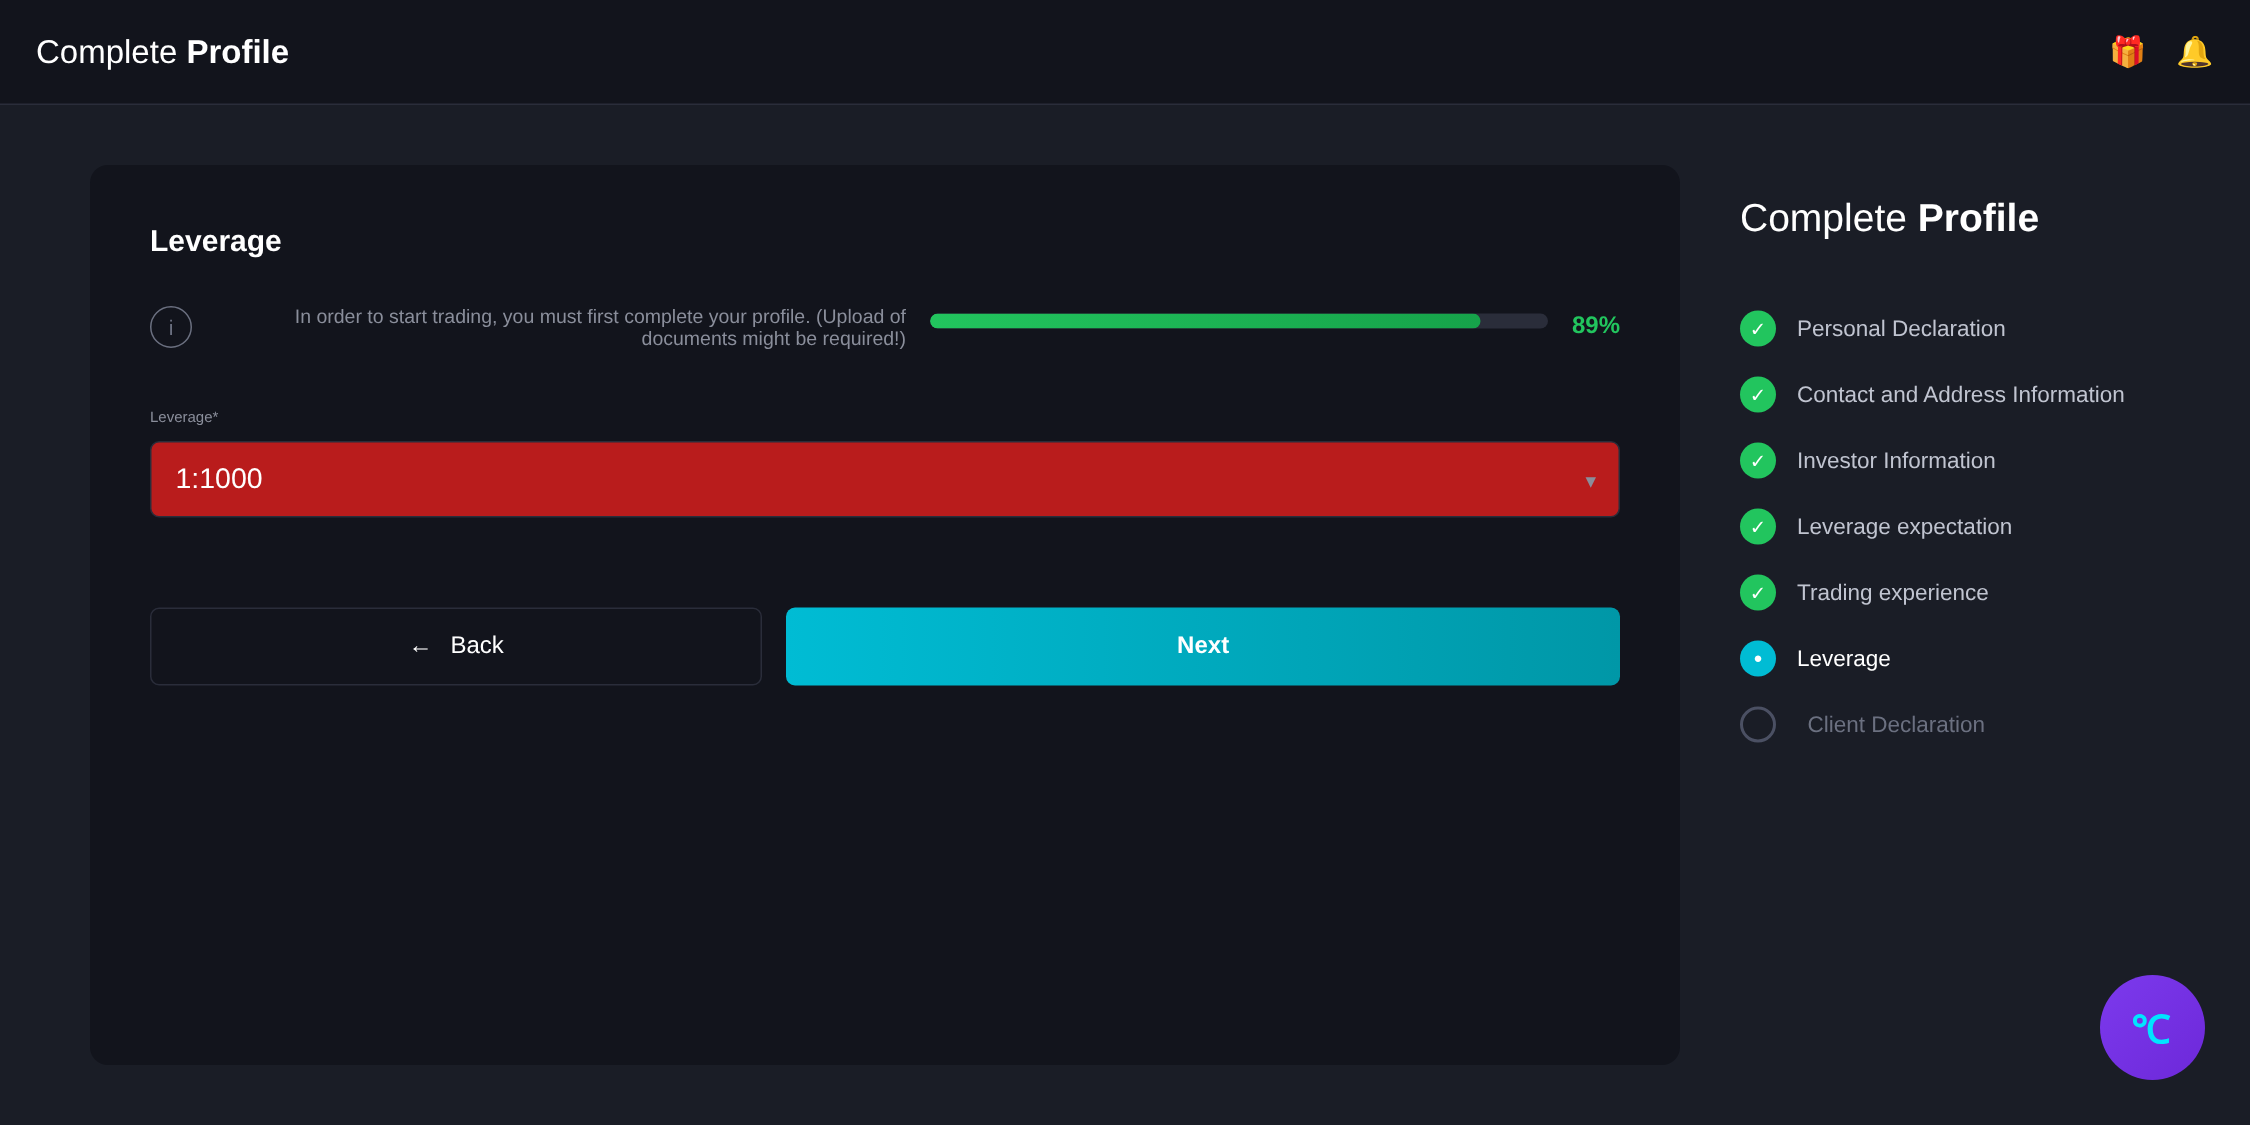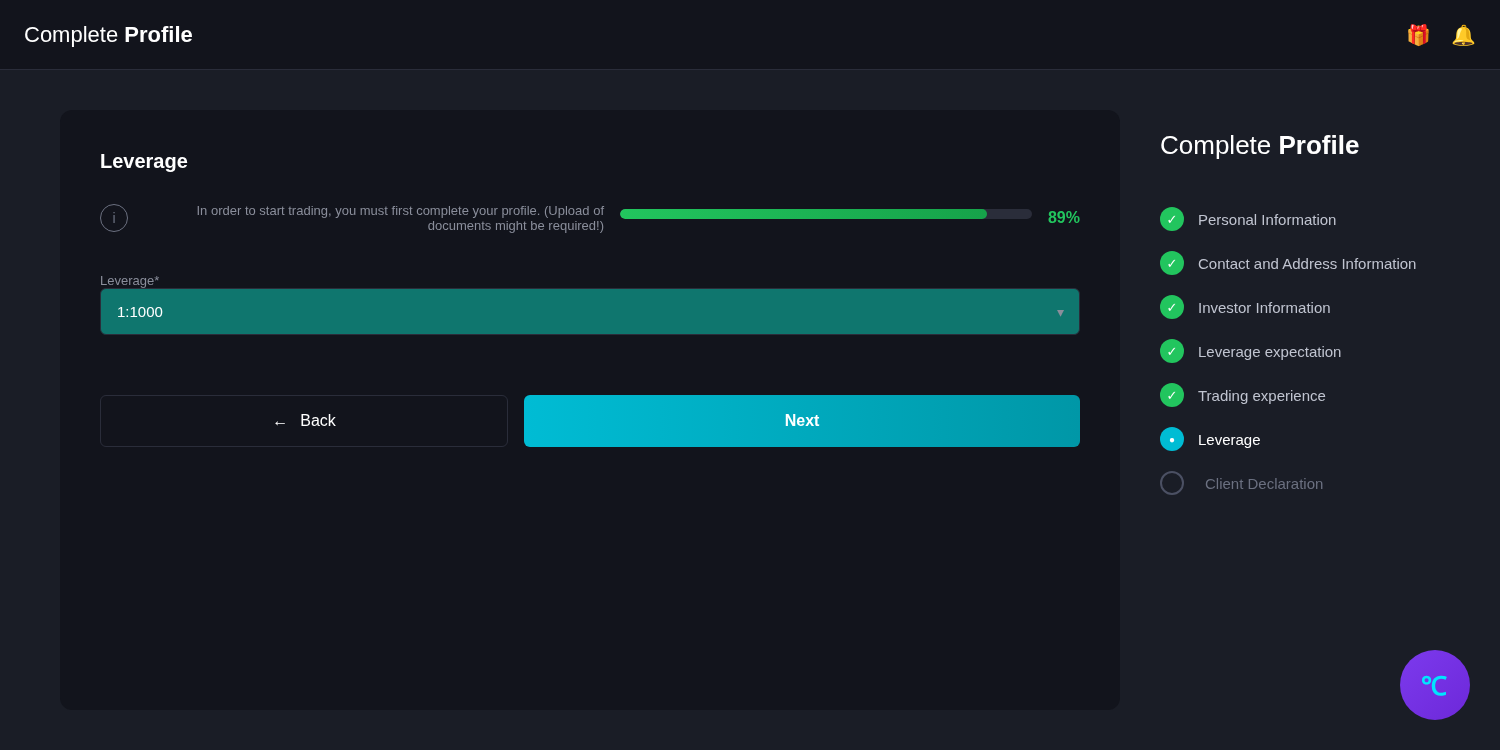--- a/index.html
+++ b/index.html
@@ -124,37 +124,37 @@
 
     .progress-percent {
       font-size: 16px;
       font-weight: 600;
       color: #22c55e;
       white-space: nowrap;
     }
 
     
     .field-label {
-      font-size: 13px;
+      font-size: 10px;
       color: #8a8e9b;
-      margin-bottom: 0;
+      margin-bottom: 10px;
     }
 
     .select-wrapper {
       position: relative;
     }
 
     .select-field {
       width: 100%;
-      background-color: #0f766e;
+      background-color: #b91c1c;
       border: 1px solid #2a2d3a;
       border-radius: 6px;
       padding: 14px 16px;
       color: #ffffff;
-      font-size: 15px;
+      font-size: 19px;
       appearance: none;
       cursor: pointer;
       outline: none;
     }
 
     .select-field option {
       background-color: #1a1d26;
       color: #ffffff;
     }
 
@@ -349,21 +349,21 @@
 
   <div class="sidebar">
     <div class="sidebar-title">
       <span>Complete </span><strong>Profile</strong>
     </div>
 
     <div class="sidebar-items">
 
       <div class="sidebar-item">
         <div class="status-icon complete">✓</div>
-        <span>Personal Information</span>
+        <span>Personal Declaration</span>
       </div>
 
       <div class="sidebar-item">
         <div class="status-icon complete">✓</div>
         <span>Contact and Address Information</span>
       </div>
 
       <div class="sidebar-item">
         <div class="status-icon complete">✓</div>
         <span>Investor Information</span>

